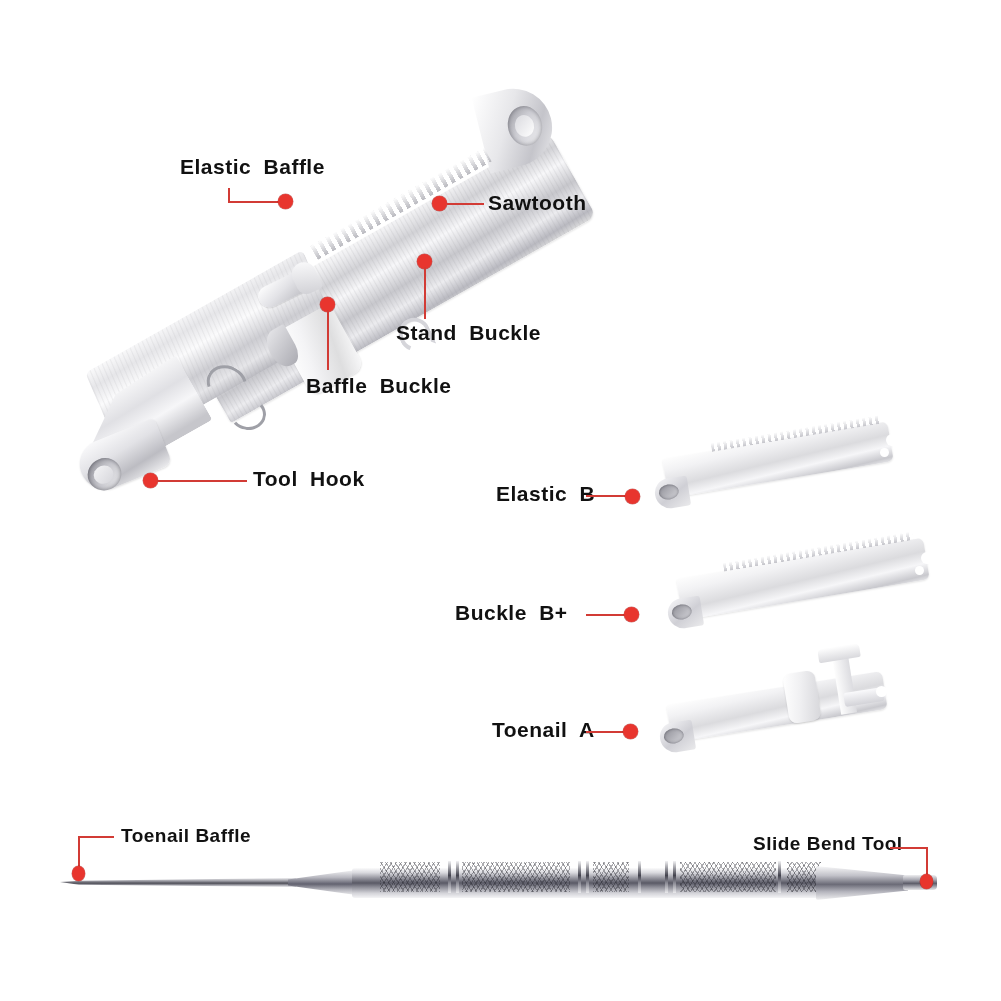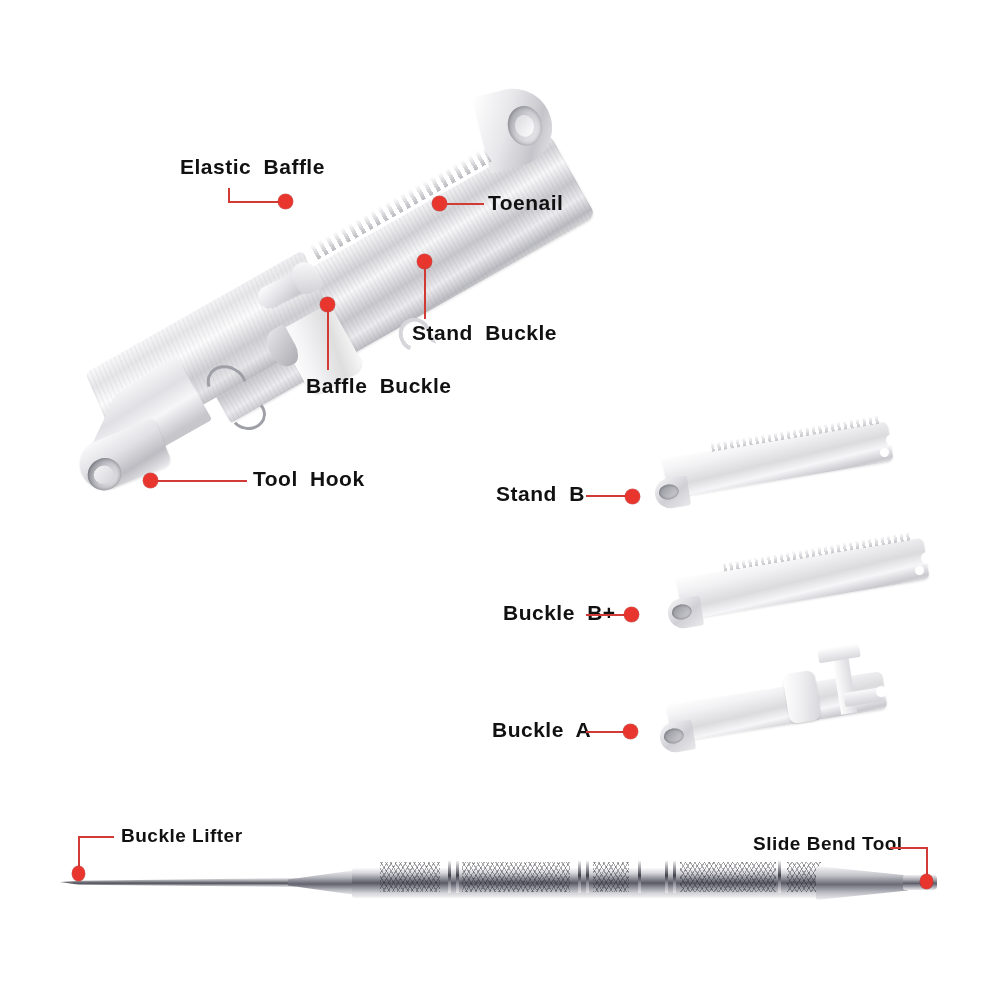--- a/index.html
+++ b/index.html
@@ -323,59 +323,59 @@
     </div>
   </div>
 
   <div class="lbl wide" style="left:180px; top:156px; font-size:21px;">Elastic  Baffle</div>
   <div class="ln h" style="left:228px; top:201px; width:52px;"></div>
   <div class="ln v" style="left:228px; top:188px; height:14px;"></div>
   <div class="dot" style="left:278px; top:194px; width:15px; height:15px;"></div>
 
   <div class="dot" style="left:432px; top:196px; width:15px; height:15px;"></div>
   <div class="ln h" style="left:447px; top:203px; width:37px;"></div>
-  <div class="lbl" style="left:488px; top:192px; font-size:21px;">Toenail</div>
+  <div class="lbl" style="left:488px; top:192px; font-size:21px;">Sawtooth</div>
 
   <div class="dot" style="left:417px; top:254px; width:15px; height:15px;"></div>
   <div class="ln v" style="left:424px; top:267px; height:52px;"></div>
-  <div class="lbl wide" style="left:412px; top:322px; font-size:21px;">Stand  Buckle</div>
+  <div class="lbl wide" style="left:396px; top:322px; font-size:21px;">Stand  Buckle</div>
 
   <div class="dot" style="left:320px; top:297px; width:15px; height:15px;"></div>
   <div class="ln v" style="left:327px; top:310px; height:60px;"></div>
   <div class="lbl wide" style="left:306px; top:375px; font-size:21px;">Baffle  Buckle</div>
 
   <div class="dot" style="left:143px; top:473px; width:15px; height:15px;"></div>
   <div class="ln h" style="left:157px; top:480px; width:90px;"></div>
   <div class="lbl wide" style="left:253px; top:468px; font-size:21px;">Tool  Hook</div>
 
   <div>
     <div class="strip" style="left:664px; top:440px; width:228px; height:40px; transform:rotate(-9.5deg);"></div>
     <div class="strip-teeth" style="left:710px; top:429px; width:170px; transform:rotate(-9.5deg);"></div>
     <div class="strip-curl" style="left:655px; top:478px; width:34px; height:30px; transform:rotate(-9deg);">
         <div class="bore2"></div>
       </div>
     <div class="strip-notch" style="left:886px; top:434px; width:12px; height:12px;"></div>
     <div class="strip-notch" style="left:880px; top:448px; width:9px; height:9px;"></div>
   </div>
 
-  <div class="lbl wide" style="left:496px; top:483px; font-size:21px;">Stand  B</div>
+  <div class="lbl wide" style="left:496px; top:483px; font-size:21px;">Elastic  B</div>
   <div class="ln h" style="left:586px; top:495px; width:42px;"></div>
   <div class="dot" style="left:625px; top:489px; width:15px; height:15px;"></div>
 
   <div>
     <div class="strip" style="left:678px; top:558px; width:250px; height:42px; transform:rotate(-9.5deg);"></div>
     <div class="strip-teeth" style="left:722px; top:547px; width:192px; transform:rotate(-9.5deg);"></div>
     <div class="strip-curl" style="left:668px; top:598px; width:34px; height:30px; transform:rotate(-9deg);">
         <div class="bore2"></div>
       </div>
     <div class="strip-notch" style="left:921px; top:552px; width:12px; height:12px;"></div>
     <div class="strip-notch" style="left:915px; top:566px; width:9px; height:9px;"></div>
   </div>
 
-  <div class="lbl wide" style="left:503px; top:602px; font-size:21px;">Buckle  B+</div>
+  <div class="lbl wide" style="left:455px; top:602px; font-size:21px;">Buckle  B+</div>
   <div class="ln h" style="left:586px; top:614px; width:42px;"></div>
   <div class="dot" style="left:624px; top:607px; width:15px; height:15px;"></div>
 
   <div>
     <div class="strip" style="left:668px; top:688px; width:218px; height:38px; transform:rotate(-9deg);"></div>
     <div class="strip-curl" style="left:660px; top:722px; width:34px; height:30px; transform:rotate(-9deg);">
         <div class="bore2"></div>
       </div>
 
     <div style="position:absolute; left:786px; top:672px; width:32px; height:50px; transform:rotate(-9deg);
@@ -384,21 +384,21 @@
 
     <div style="position:absolute; left:836px; top:648px; width:16px; height:66px; transform:rotate(-9deg);
                 background:linear-gradient(90deg,#fdfdfd,#dcdce0);"></div>
     <div style="position:absolute; left:818px; top:646px; width:42px; height:14px; transform:rotate(-9deg);
                 border-radius:5px 5px 2px 2px; background:linear-gradient(180deg,#ffffff,#d9d9dd);"></div>
     <div style="position:absolute; left:844px; top:690px; width:40px; height:14px; transform:rotate(-9deg);
                 border-radius:3px; background:linear-gradient(180deg,#fafafc,#d3d3d8);"></div>
     <div class="strip-notch" style="left:876px; top:686px; width:11px; height:11px;"></div>
   </div>
 
-  <div class="lbl wide" style="left:492px; top:719px; font-size:21px;">Buckle  A</div>
+  <div class="lbl wide" style="left:492px; top:719px; font-size:21px;">Toenail  A</div>
   <div class="ln h" style="left:586px; top:731px; width:41px;"></div>
   <div class="dot" style="left:623px; top:724px; width:15px; height:15px;"></div>
 
   <div id="probe-tool">
     <div class="probe-needle"></div>
     <div class="probe-cone-l"></div>
     <div class="handle"></div>
 
     <div class="knurl" style="left:320px; width:60px;"></div>
     <div class="knurl" style="left:402px; width:108px;"></div>
@@ -415,20 +415,20 @@
     <div class="ring" style="left:613px;"></div>
     <div class="ring" style="left:718px;"></div>
 
     <div class="probe-cone-r"></div>
     <div class="probe-tip-r"></div>
   </div>
 
   <div class="ln h" style="left:78px; top:836px; width:36px;"></div>
   <div class="ln v" style="left:78px; top:836px; height:39px;"></div>
   <div class="dot" style="left:72px; top:866px; width:13px; height:15px;"></div>
-  <div class="lbl" style="left:121px; top:826px; font-size:19px; font-weight:600;">Buckle Lifter</div>
+  <div class="lbl" style="left:121px; top:826px; font-size:19px; font-weight:600;">Toenail Baffle</div>
 
   <div class="lbl" style="left:753px; top:834px; font-size:19px; font-weight:600;">Slide Bend Tool</div>
   <div class="ln h" style="left:890px; top:847px; width:38px;"></div>
   <div class="ln v" style="left:926px; top:847px; height:30px;"></div>
   <div class="dot" style="left:920px; top:874px; width:13px; height:15px;"></div>
 
 </div>
 
 </body></html>

